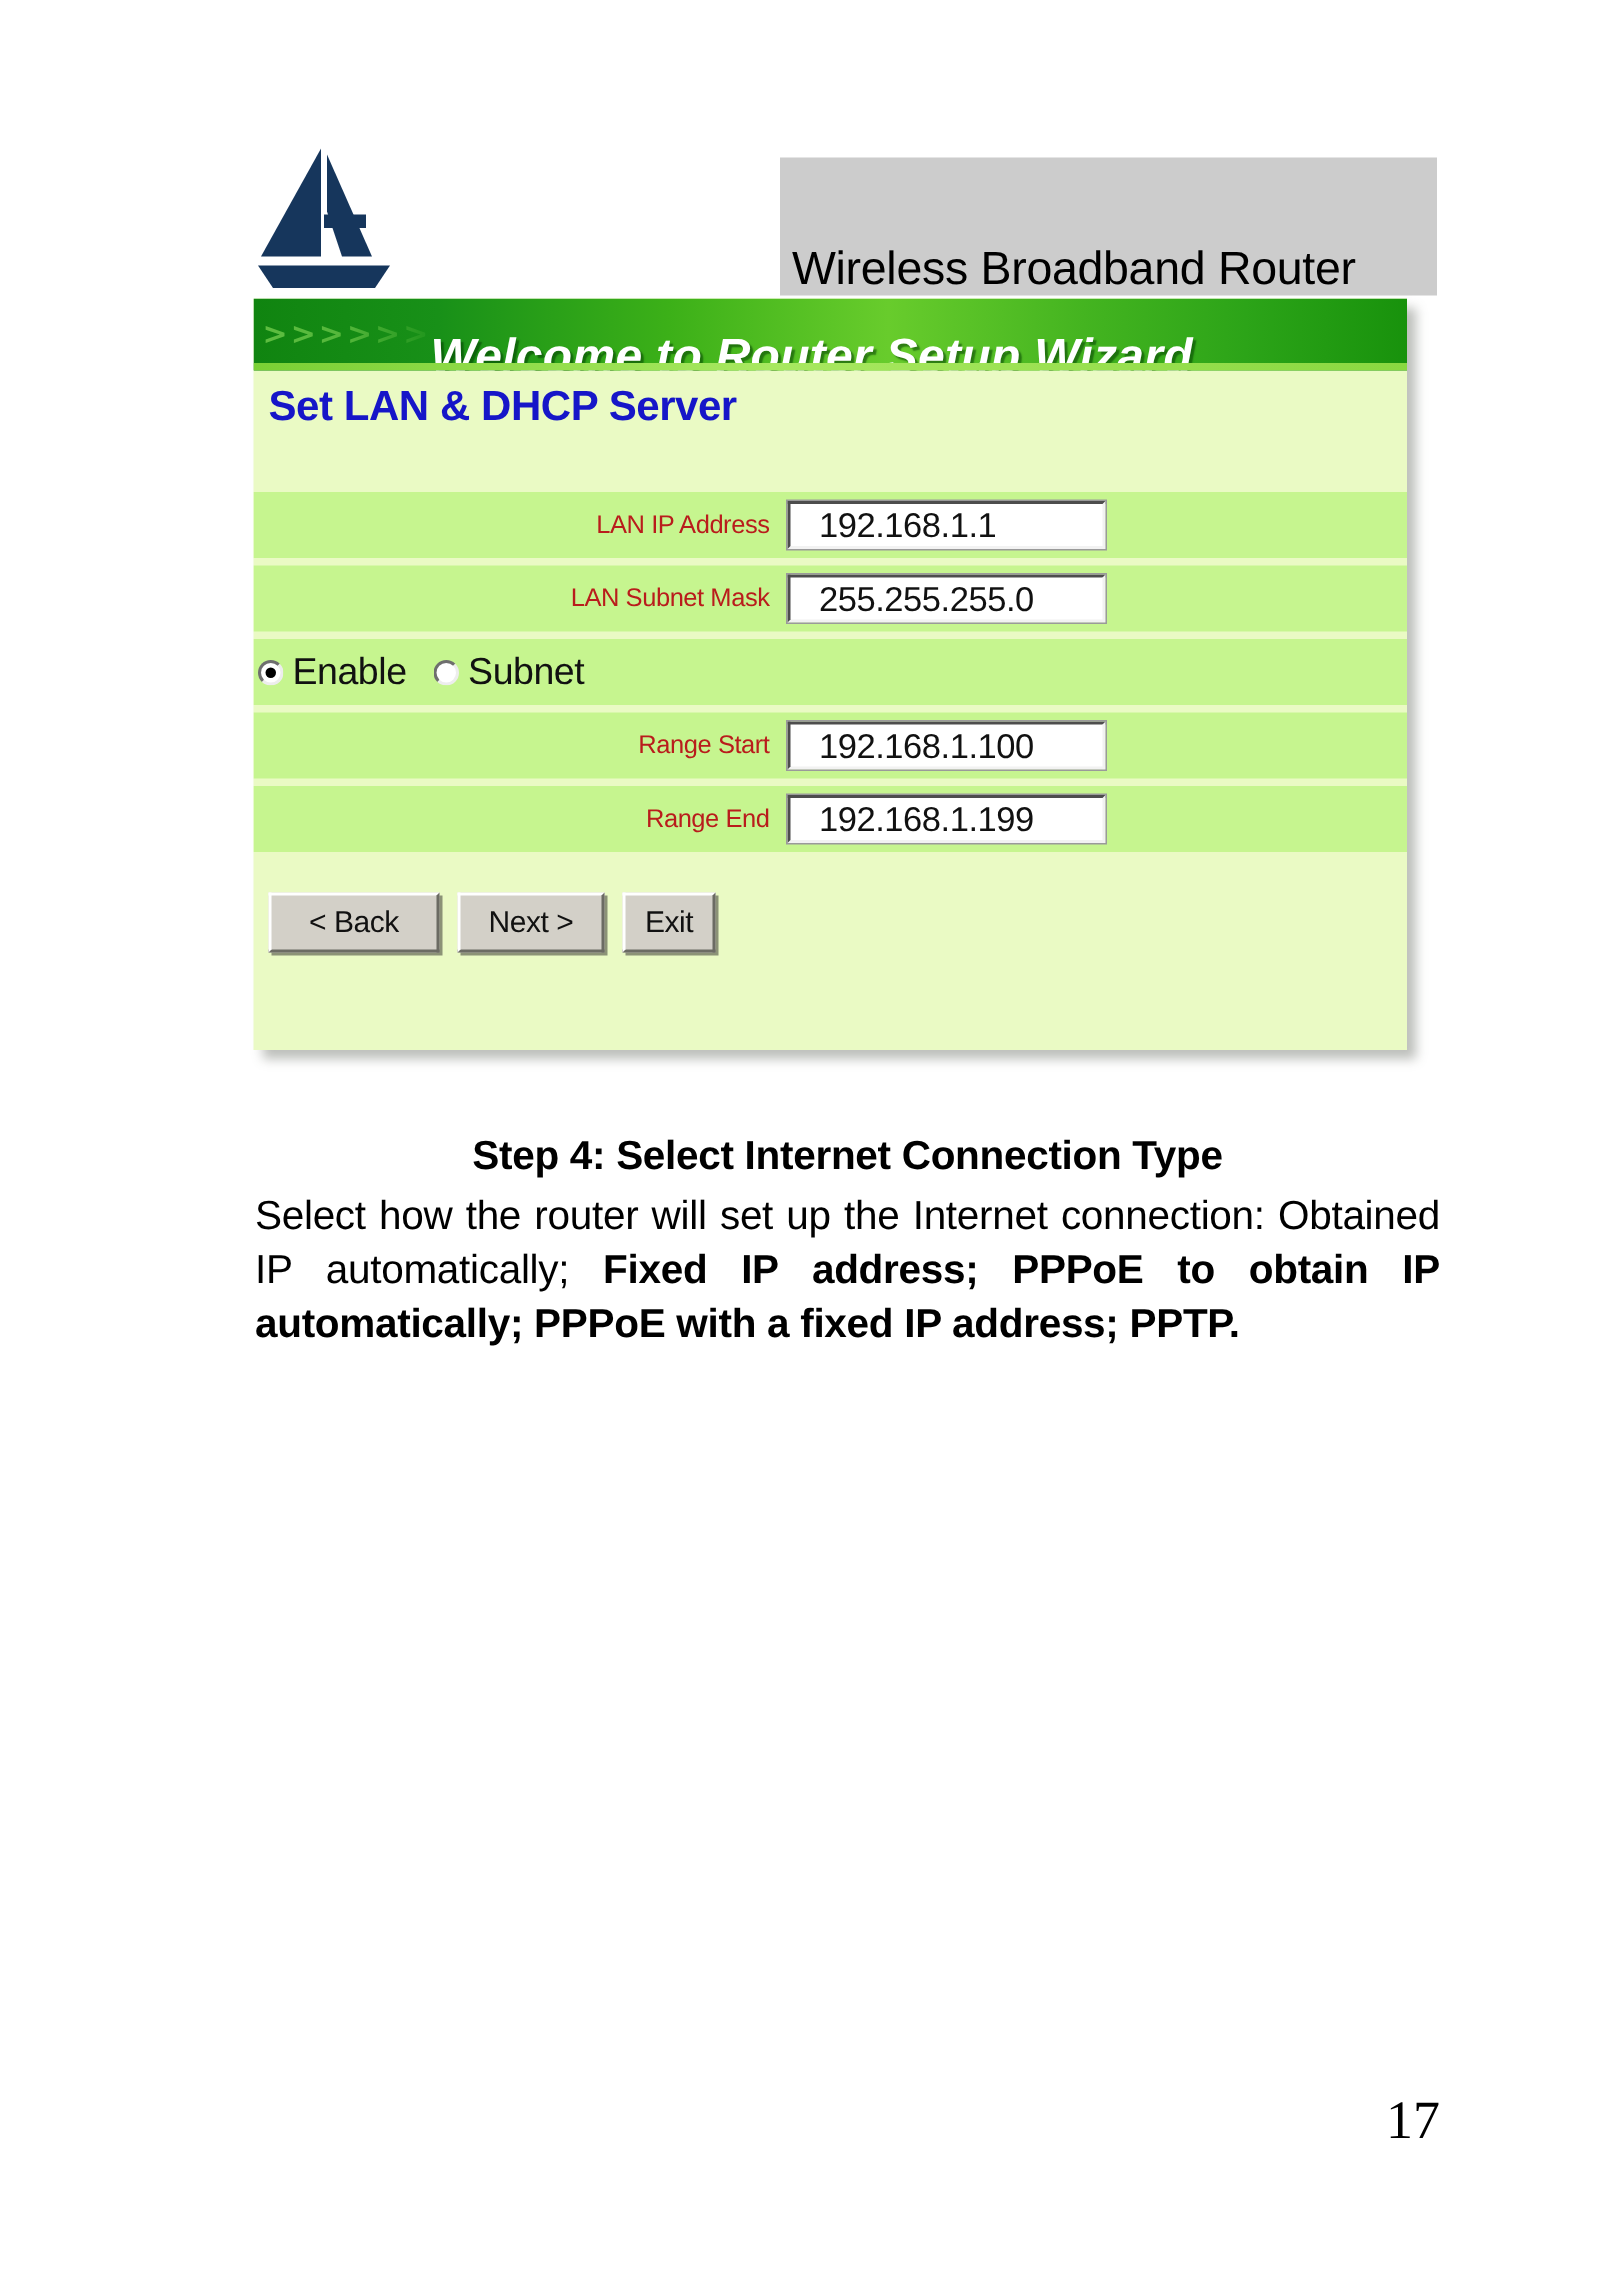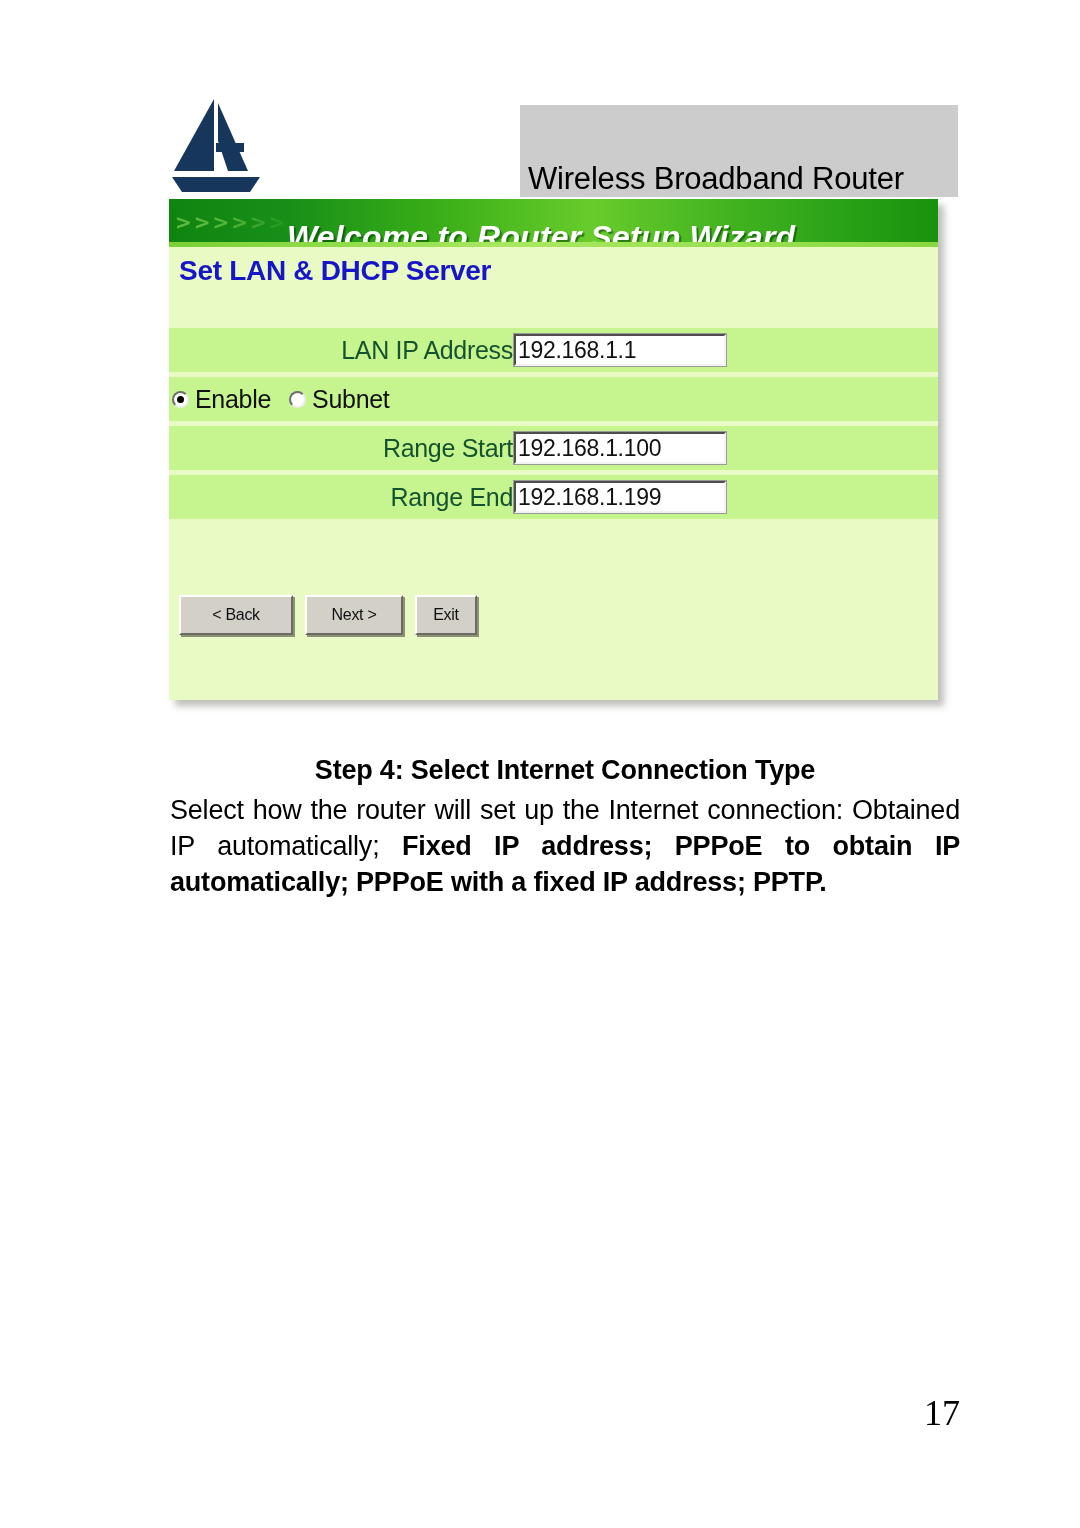--- a/index.html
+++ b/index.html
@@ -138,23 +138,23 @@
     width: 769px;
     height: 44px;
     background: #c6f58f;
     margin-bottom: 5px;
     display: flex;
     align-items: center;
   }
   .row-label {
     width: 344px;
     text-align: right;
-    padding-right: 1px;
-    font-size: 25px;
-    color: #14532d;
+    padding-right: 12px;
+    font-size: 17px;
+    color: #b91c1c;
     line-height: 28px;
     white-space: nowrap;
     letter-spacing: -0.3px;
   }
   .row-field {
     flex: 1;
     display: flex;
     align-items: center;
   }
   .text-input {
@@ -164,21 +164,21 @@
     border-top: 2px solid #4d4d4d;
     border-left: 2px solid #4d4d4d;
     border-right: 2px solid #f2f2f2;
     border-bottom: 2px solid #f2f2f2;
     outline: 1px solid #9a9a9a;
     outline-offset: 0px;
     box-sizing: border-box;
     font-size: 23px;
     line-height: 28px;
     color: #111111;
-    padding: 0 2px;
+    padding: 0 19px;
     display: flex;
     align-items: center;
     white-space: nowrap;
     letter-spacing: -0.3px;
   }
   .radio-group {
     display: flex;
     align-items: center;
     gap: 6px;
     margin-left: 3px;
@@ -221,21 +221,21 @@
     align-items: flex-start;
     gap: 12px;
   }
   .win-button {
     background: #d3d0c8;
     border-top: 2px solid #ffffff;
     border-left: 2px solid #ffffff;
     border-right: 2px solid #6b6b63;
     border-bottom: 2px solid #6b6b63;
     box-shadow: 2px 2px 0 rgba(60,60,55,0.55);
-    font-size: 16px;
+    font-size: 20px;
     color: #111111;
     height: 40px;
     padding: 0 10px;
     display: flex;
     align-items: center;
     justify-content: center;
     white-space: nowrap;
     letter-spacing: -0.3px;
     box-sizing: border-box;
   }
@@ -312,20 +312,26 @@
 
   <div id="form-rows">
 
     <div class="form-row">
       <div class="row-label">LAN IP Address</div>
       <div class="row-field">
         <div class="text-input">192.168.1.1</div>
       </div>
     </div>
 
+    <div class="form-row">
+      <div class="row-label">LAN Subnet Mask</div>
+      <div class="row-field">
+        <div class="text-input">255.255.255.0</div>
+      </div>
+    </div>
 
     <div class="form-row">
       <div class="row-field">
         <div class="radio-group">
           <span class="radio-dot checked"></span>
           <span class="radio-label">Enable</span>
         </div>
         <div class="radio-group">
           <span class="radio-dot"></span>
           <span class="radio-label">Subnet</span>

